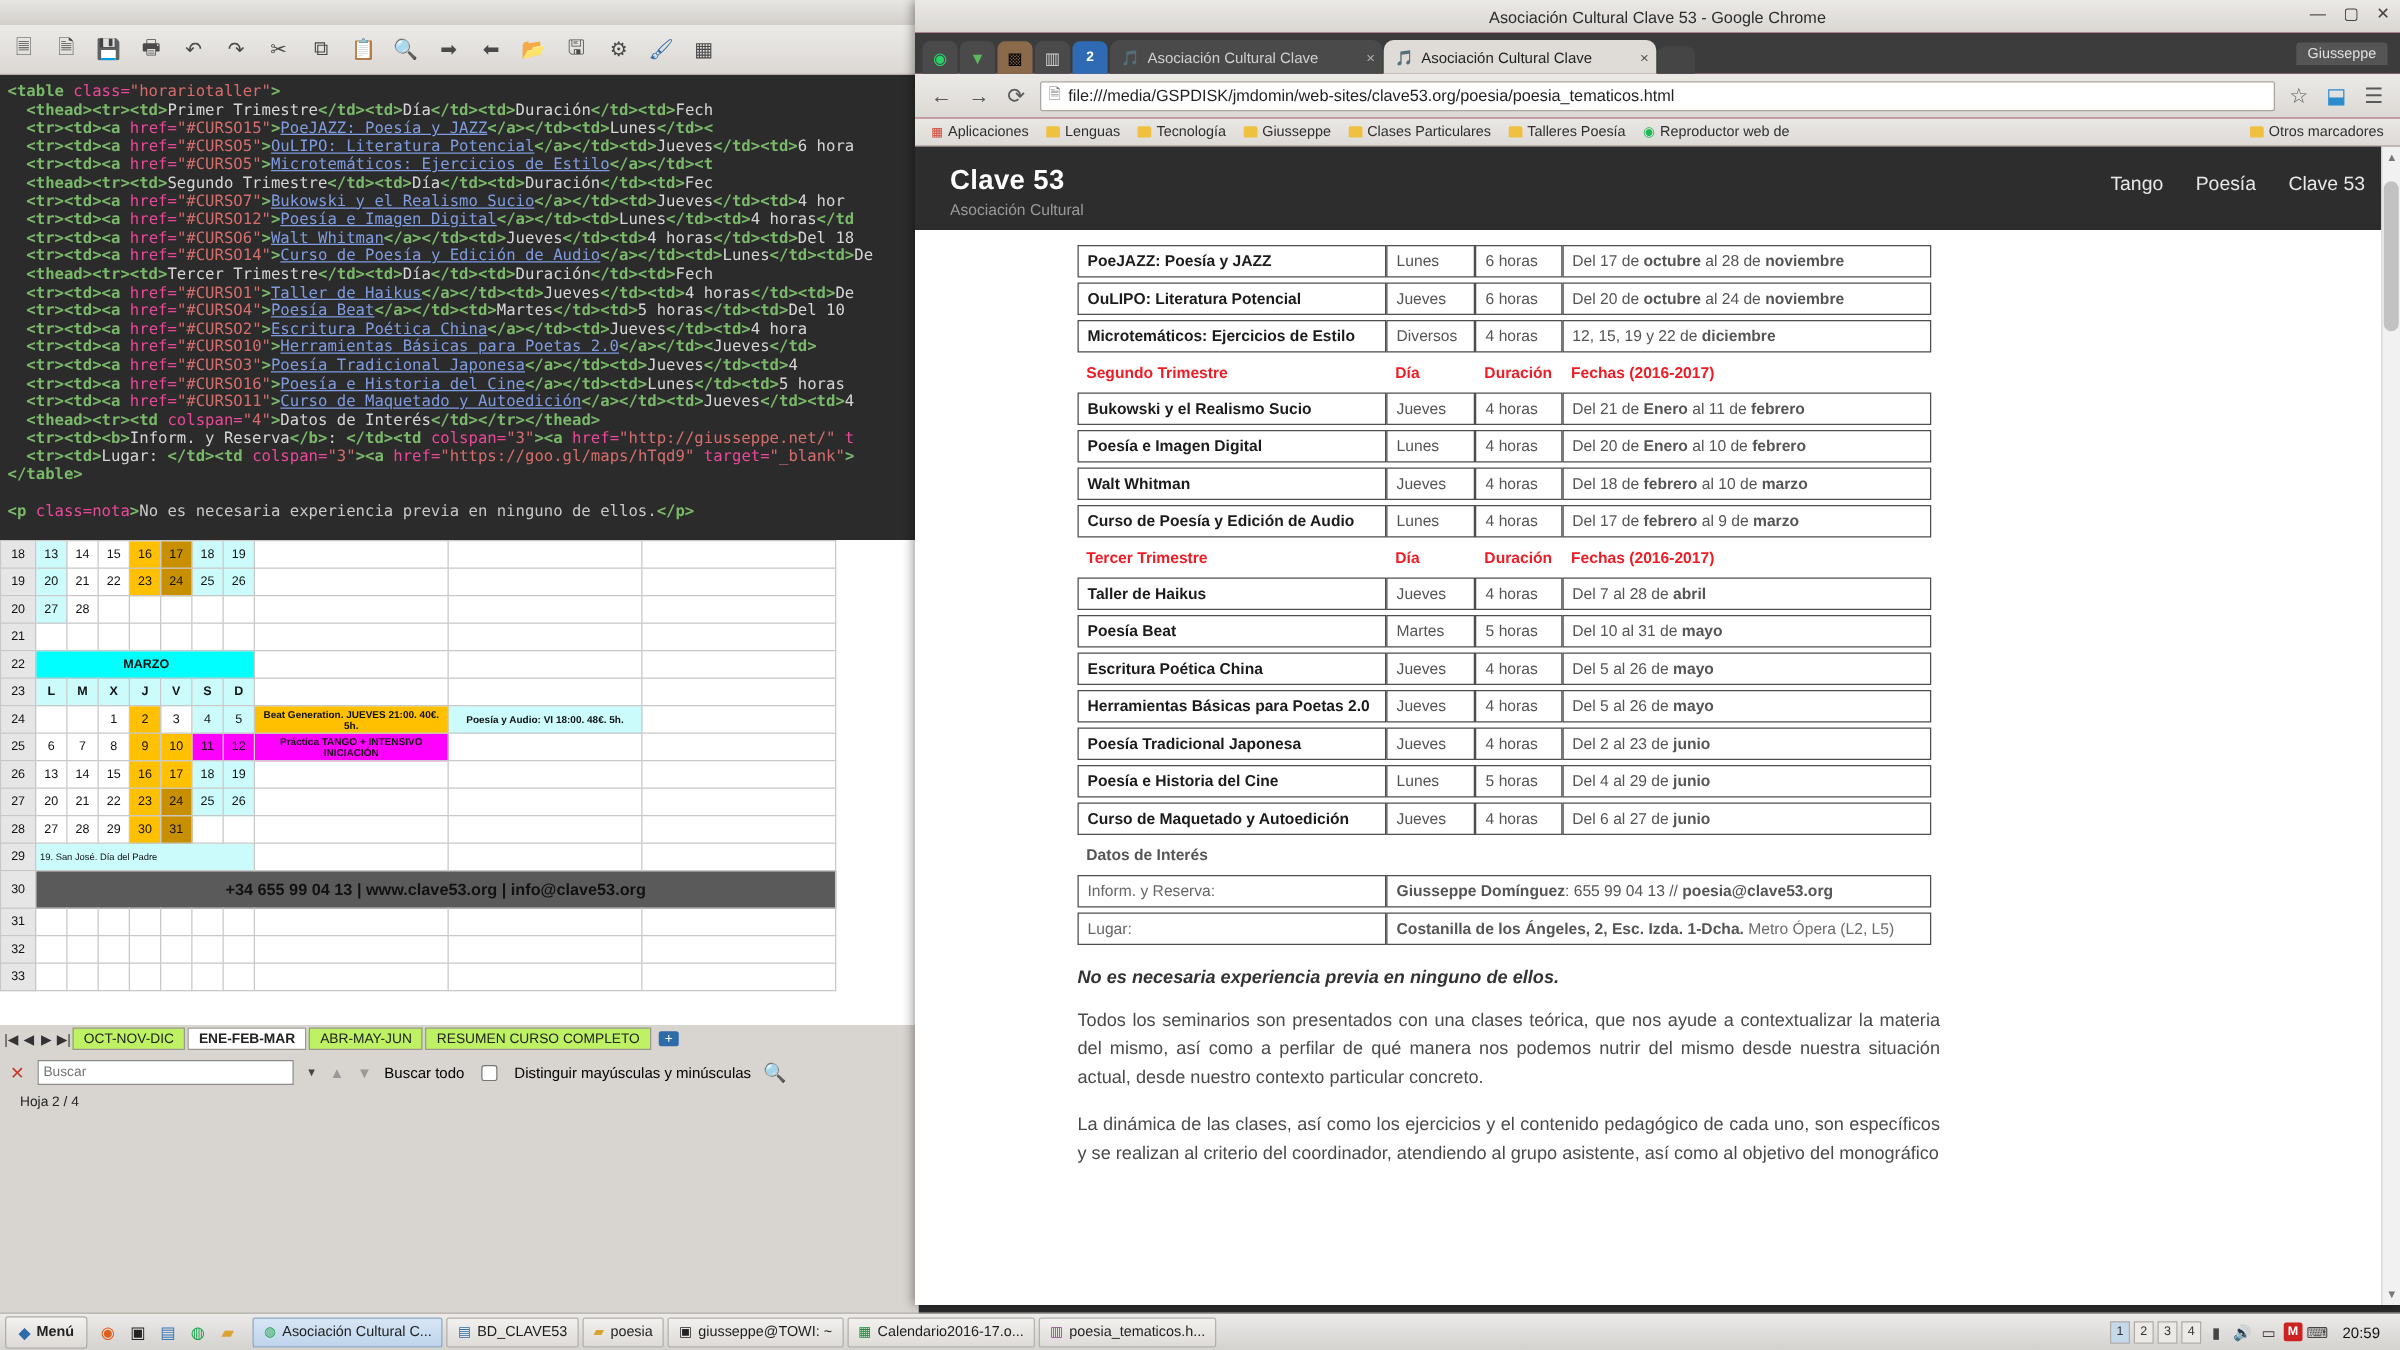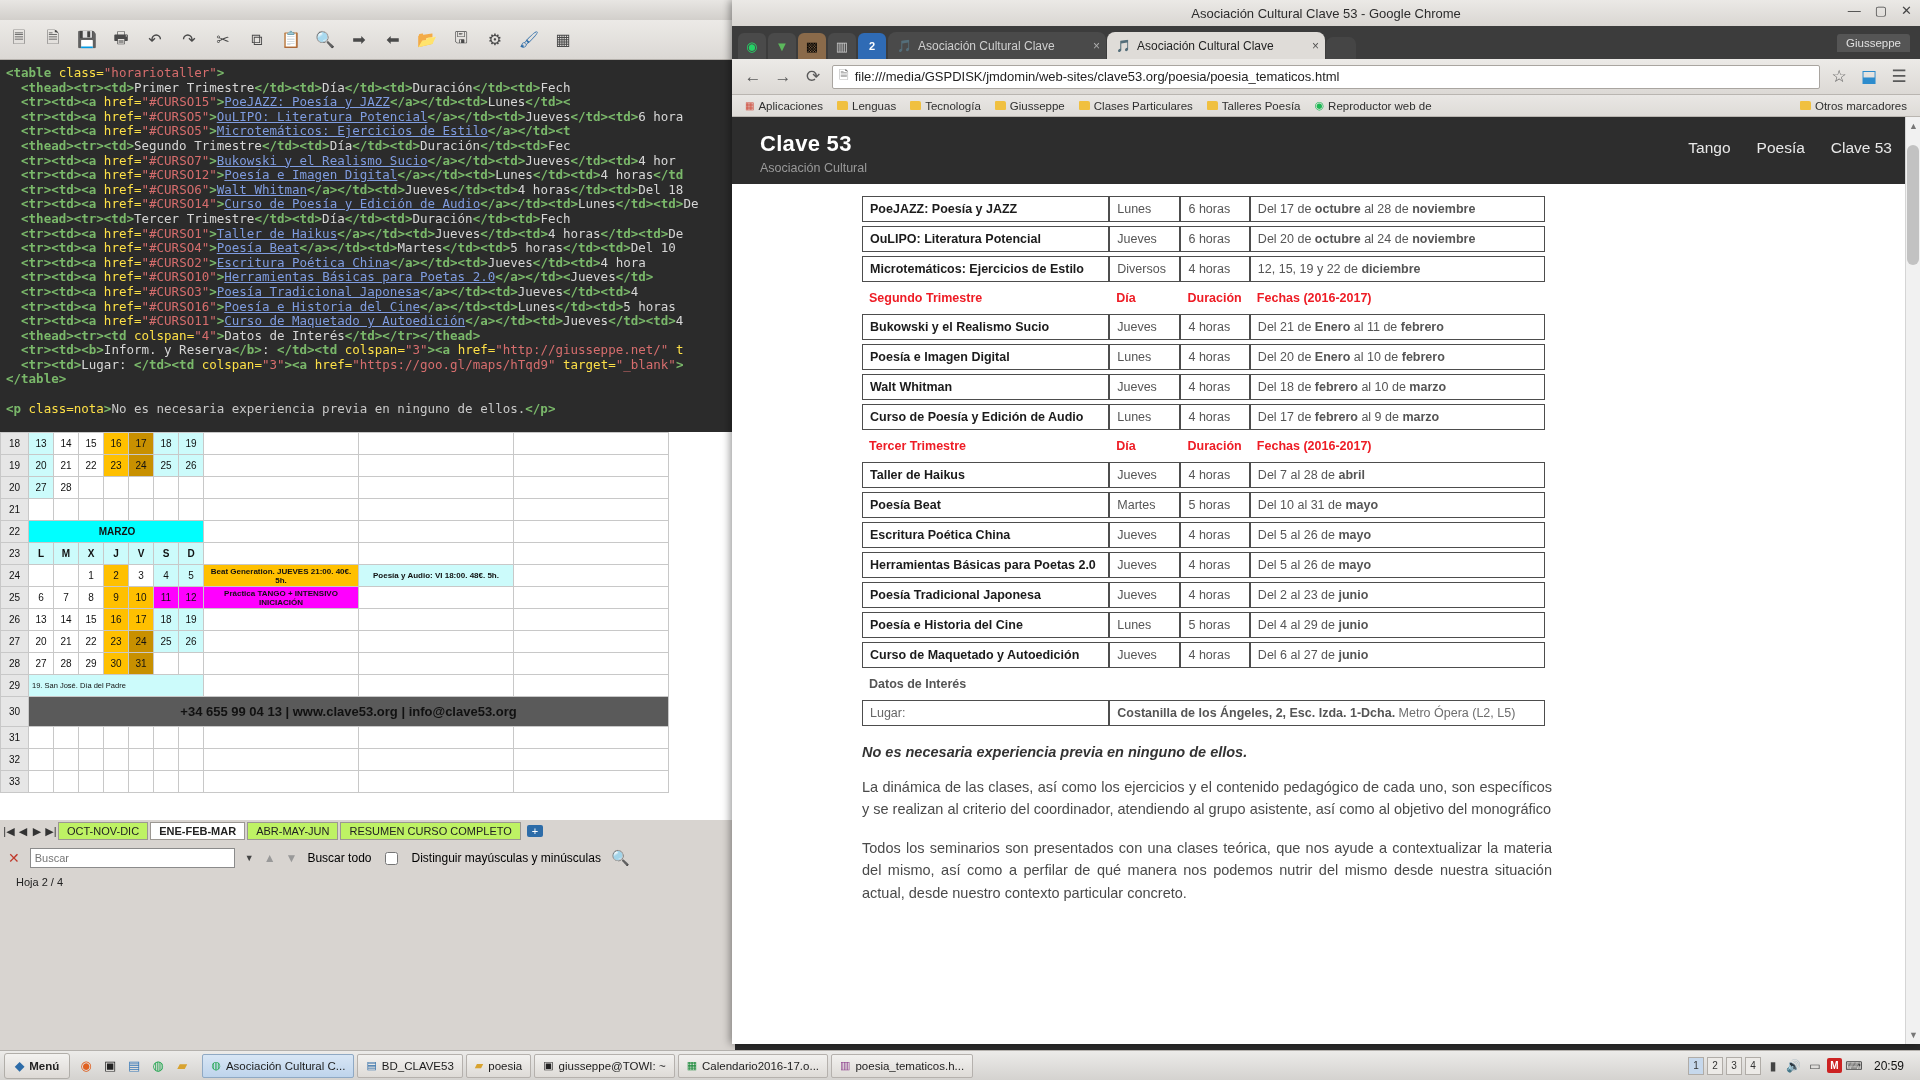--- a/index.html
+++ b/index.html
@@ -14,21 +14,21 @@
   #editor-window { position:absolute; left:0; top:0; width:735px; height:1060px; background:#d8d4d0; }
   #editor-titlebar { height:20px; background:linear-gradient(#e8e6e3,#d2cfcb); }
   #editor-menubar { height:30px; background:linear-gradient(#efedea,#dedbd7); display:flex; align-items:center; padding-left:10px; gap:20px; border-bottom:1px solid #bdb9b4; }
   #editor-menubar .mi { font-size:14px; color:#2a2a2a; cursor:default; }
   #editor-toolbar { height:40px; background:linear-gradient(#eceae7,#dbd8d4); display:flex; align-items:center; padding-left:8px; gap:12px; border-bottom:1px solid #b5b1ac; }
   .tbi { width:22px; height:22px; display:flex; align-items:center; justify-content:center; font-size:16px; color:#4a4a4a; }
   .tbi.blue { color:#2d6ca8; }
   #code-area { background:#2b2b2b; height:440px; padding:6px 0 0 6px; overflow:hidden; position:relative; }
   .code-line { font-family:"DejaVu Sans Mono", monospace; font-size:12.5px; line-height:14.6px; white-space:pre; color:#cfcfcf; }
   .tag { color:#7ab86a; font-weight:bold; }
-  .attr { color:#fde047; }
+  .attr { color:#ec4899; }
   .val { color:#d66d6d; }
   .lnk { color:#7f9ce0; text-decoration:underline; }
   .txt { color:#d6d6d6; }
   .ptag { color:#7ab86a; font-weight:bold; }
   .note { color:#c9c9c9; }
 
   
   #sheet { position:absolute; left:0; top:432px; width:735px; height:388px; background:#fff; overflow:hidden; }
   #sheet table { border-collapse:collapse; font-family:"Liberation Sans", sans-serif; font-size:10px; table-layout:fixed; }
   #sheet td { border:1px solid #c8c8c8; height:22px; text-align:center; color:#111; }
@@ -584,29 +584,33 @@
           <td class="name">Curso de Maquetado y Autoedición</td>
           <td class="dia">Jueves</td>
           <td class="dur">4 horas</td>
           <td class="fec"><span>Del 6 al 27 de </span><b>junio</b></td>
         </tr>
 
         <tr>
           <td class="datos" colspan="4">Datos de Interés</td>
         </tr>
         <tr>
+          <td class="name" style="font-weight:normal;color:#666">Inform. y Reserva:</td>
+          <td colspan="3"><b>Giusseppe Domínguez</b><span>: 655 99 04 13 // </span><b>poesia@clave53.org</b></td>
+        </tr>
+        <tr>
           <td class="name" style="font-weight:normal;color:#666">Lugar:</td>
           <td colspan="3"><b>Costanilla de los Ángeles, 2, Esc. Izda. 1-Dcha.</b><span class="grey"> Metro Ópera (L2, L5)</span></td>
         </tr>
       </tbody>
         </table>
 
       <p class="nota">No es necesaria experiencia previa en ninguno de ellos.</p>
+      <p class="para">Todos los seminarios son presentados con una clases teórica, que nos ayude a contextualizar la materia del mismo, así como a perfilar de qué manera nos podemos nutrir del mismo desde nuestra situación actual, desde nuestro contexto particular concreto.</p>
       <p class="para">La dinámica de las clases, así como los ejercicios y el contenido pedagógico de cada uno, son específicos y se realizan al criterio del coordinador, atendiendo al grupo asistente, así como al objetivo del monográfico</p>
-      <p class="para">Todos los seminarios son presentados con una clases teórica, que nos ayude a contextualizar la materia del mismo, así como a perfilar de qué manera nos podemos nutrir del mismo desde nuestra situación actual, desde nuestro contexto particular concreto.</p>
     </div>
 
     <div id="scrollbar">
       <span class="sb-arrow" style="top:4px">▲</span>
       <div id="scrollthumb"></div>
       <span class="sb-arrow" style="bottom:4px">▼</span>
     </div>
   </div>
 </div>
 

